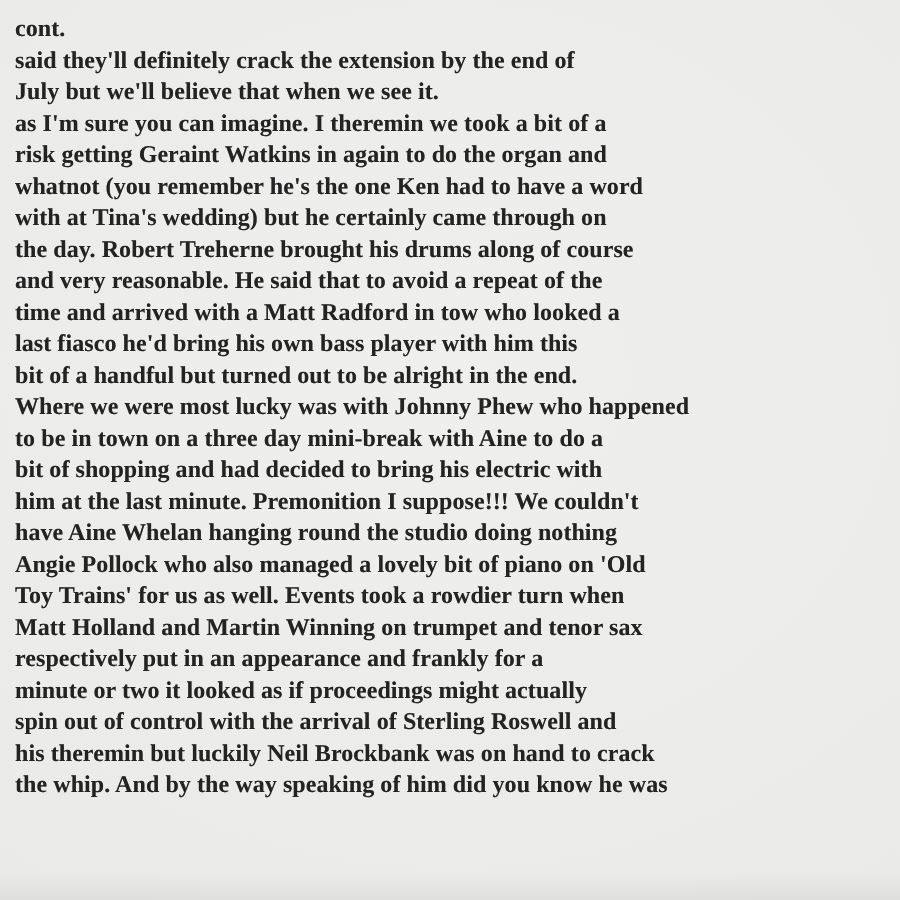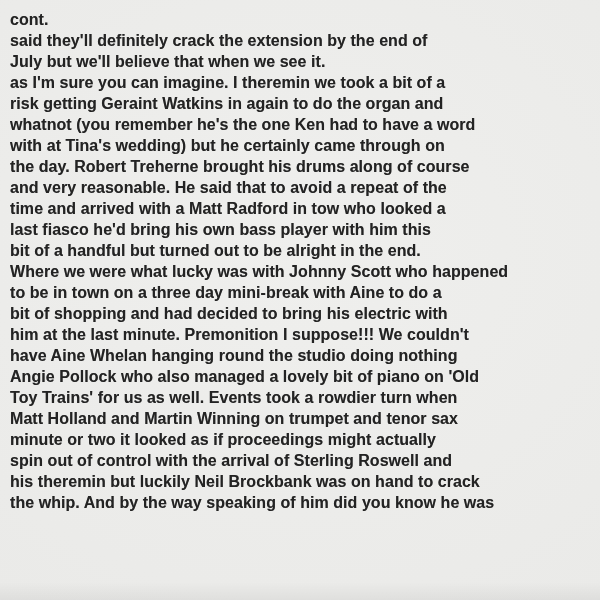--- a/index.html
+++ b/index.html
@@ -16,21 +16,21 @@
     height: 600px;
     background:
       linear-gradient(to bottom, rgba(0,0,0,0) 97%, rgba(0,0,0,0.05) 100%),
       radial-gradient(130% 110% at 50% 42%, #efefed 0%, #eaeae8 65%, #e4e4e2 100%);
   }
   .text-block {
     position: absolute;
     left: 10px;
     top: 9px;
     right: 2px;
-    font-family: Liberation Sans, sans-serif;
+    font-family: Liberation Serif, serif;
     font-size: 16px;
     font-weight: 700;
     line-height: 21px;
     color: #232323;
     letter-spacing: 0.05px;
     text-shadow: 0 0 0.4px rgba(20,20,20,0.35);
   }
   .line {
     white-space: pre;
     height: 21px;
@@ -46,26 +46,27 @@
     <div class="line">July but we'll believe that when we see it.</div>
     <div class="line">as I'm sure you can imagine. I theremin we took a bit of a</div>
     <div class="line">risk getting Geraint Watkins in again to do the organ and</div>
     <div class="line">whatnot (you remember he's the one Ken had to have a word</div>
     <div class="line">with at Tina's wedding) but he certainly came through on</div>
     <div class="line">the day. Robert Treherne brought his drums along of course</div>
     <div class="line">and very reasonable. He said that to avoid a repeat of the</div>
     <div class="line">time and arrived with a Matt Radford in tow who looked a</div>
     <div class="line">last fiasco he'd bring his own bass player with him this</div>
     <div class="line">bit of a handful but turned out to be alright in the end.</div>
-    <div class="line">Where we were what lucky was with Johnny Scott who happened</div>
+    <div class="line">Where we were most lucky was with Johnny Phew who happened</div>
     <div class="line">to be in town on a three day mini-break with Aine to do a</div>
     <div class="line">bit of shopping and had decided to bring his electric with</div>
     <div class="line">him at the last minute. Premonition I suppose!!! We couldn't</div>
     <div class="line">have Aine Whelan hanging round the studio doing nothing</div>
     <div class="line">Angie Pollock who also managed a lovely bit of piano on 'Old</div>
     <div class="line">Toy Trains' for us as well. Events took a rowdier turn when</div>
     <div class="line">Matt Holland and Martin Winning on trumpet and tenor sax</div>
+    <div class="line">respectively put in an appearance and frankly for a</div>
     <div class="line">minute or two it looked as if proceedings might actually</div>
     <div class="line">spin out of control with the arrival of Sterling Roswell and</div>
     <div class="line">his theremin but luckily Neil Brockbank was on hand to crack</div>
     <div class="line">the whip. And by the way speaking of him did you know he was</div>
   </div>
 </div>
 
 </body></html>

